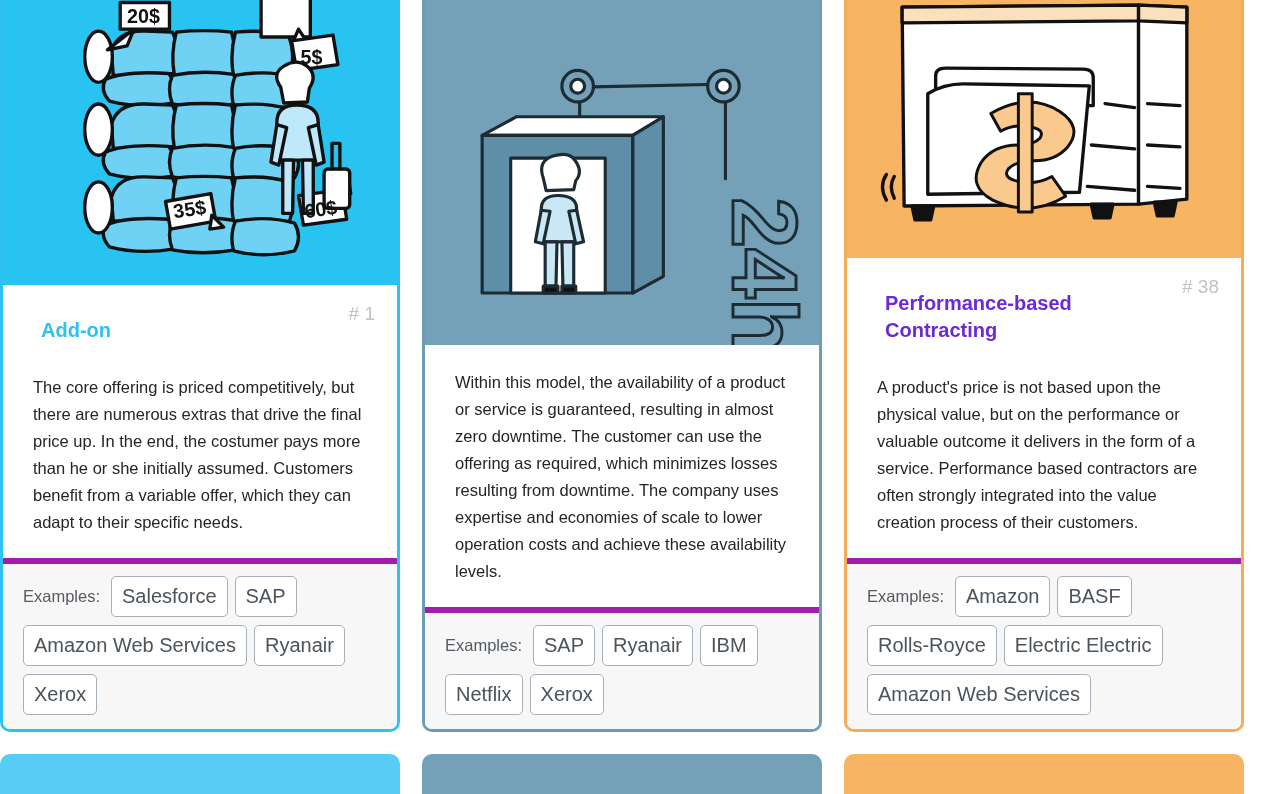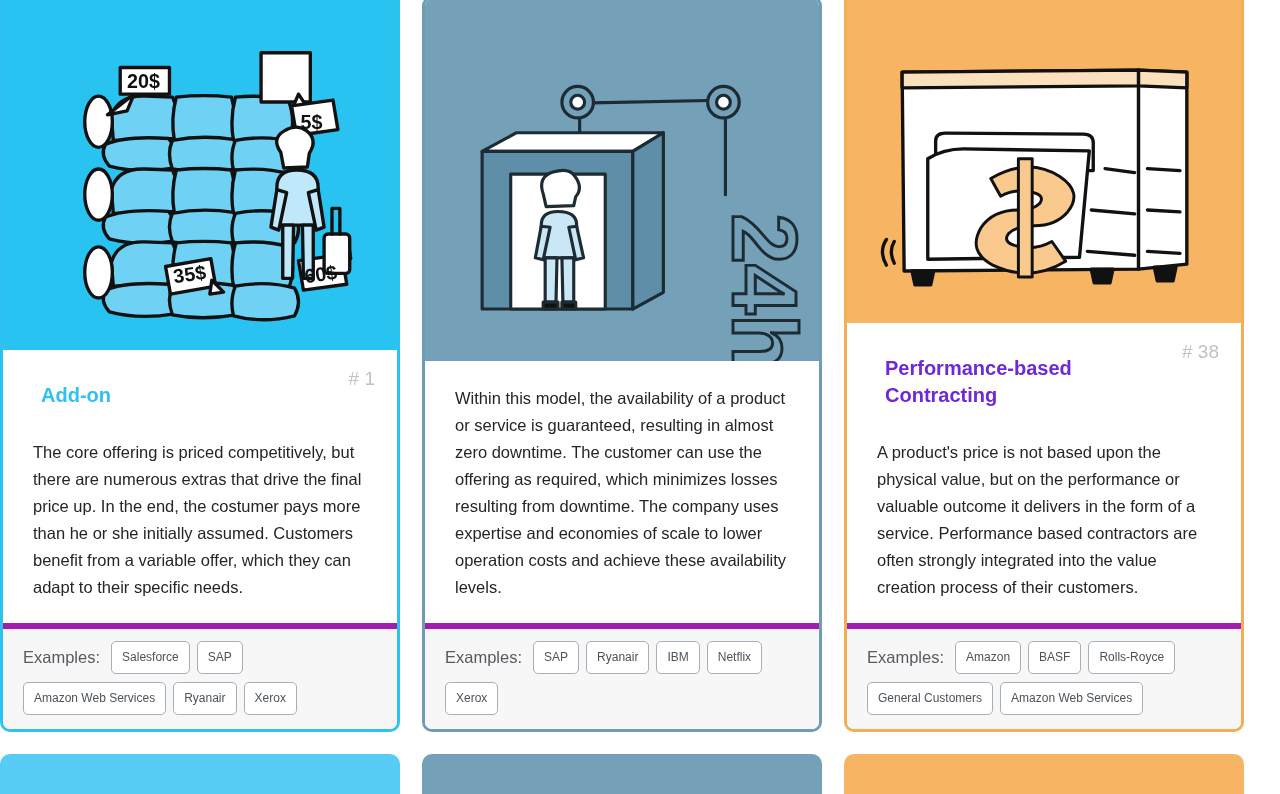--- a/index.html
+++ b/index.html
@@ -97,21 +97,21 @@
     color: #555b61;
     margin-right: 4px;
   }
 
   .tag {
     display: inline-block;
     border: 1px solid #a7b0b8;
     border-radius: 5px;
     background: #ffffff;
     color: #4c5359;
-    font-size: 12px;
+    font-size: 20px;
     line-height: 1;
     padding: 9px 10px 10px 10px;
   }
 
   
   .card.cyan   { border-color: #2ec2f0; }
   .card.cyan   .card-illustration { background: #29c3f2; }
   .card.cyan   .card-title { color: #2fc1ef; }
 
   .card.steel  { border-color: #6e9cb5; }
@@ -319,20 +319,20 @@
           <h2 class="card-title">Performance-based Contracting</h2>
           <span class="card-number"># 38</span>
         </div>
         <p class="card-text">A product's price is not based upon the physical value, but on the performance or valuable outcome it delivers in the form of a service. Performance based contractors are often strongly integrated into the value creation process of their customers.</p>
       </div>
       <div class="card-footer">
         <span class="examples-label">Examples:</span>
         <span class="tag">Amazon</span>
         <span class="tag">BASF</span>
         <span class="tag">Rolls-Royce</span>
-        <span class="tag">General Customers</span>
+        <span class="tag">Electric Electric</span>
         <span class="tag">Amazon Web Services</span>
       </div>
     </div>
     <div class="next-card orange"></div>
   </div>
 
 </div>
 
 </body></html>

